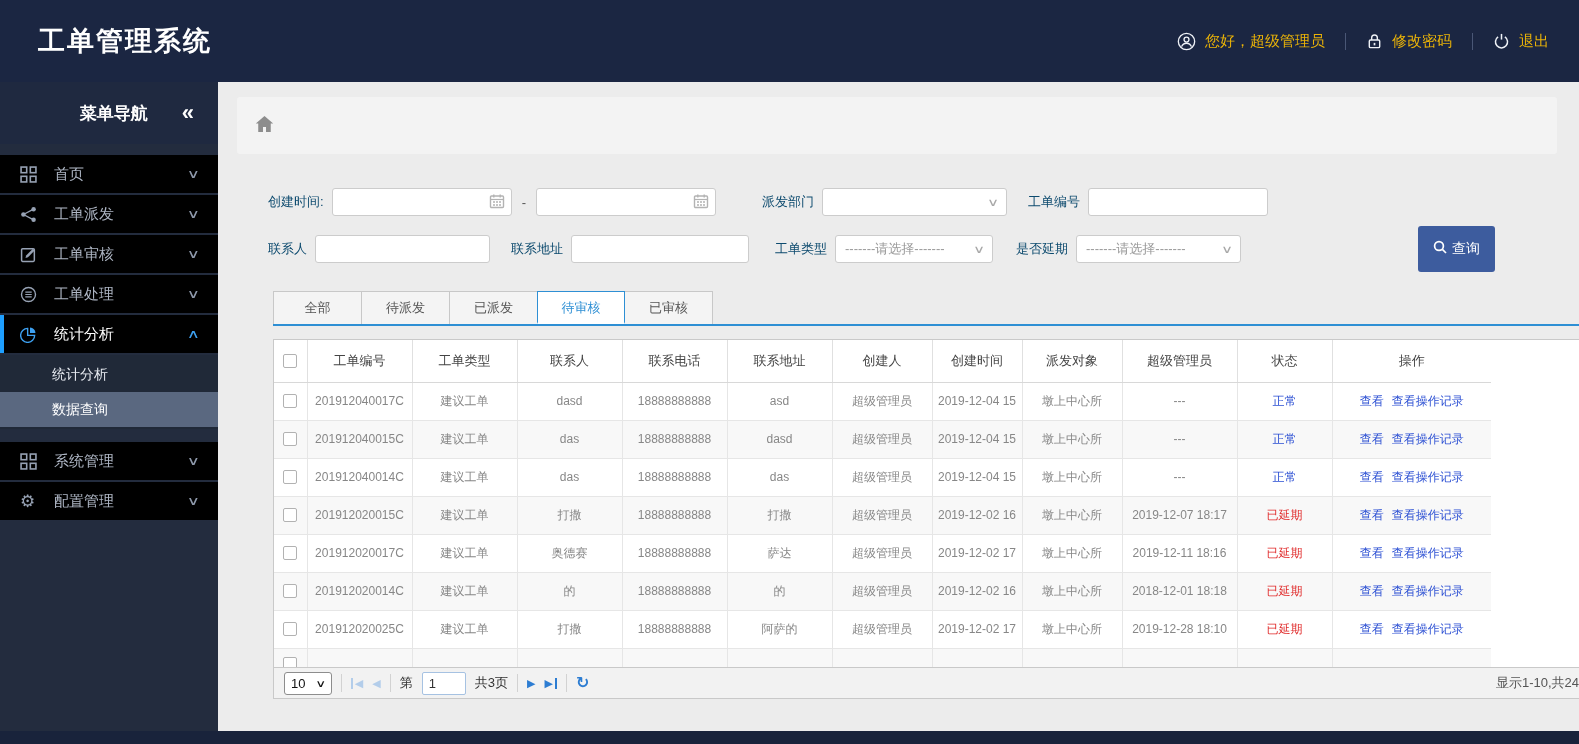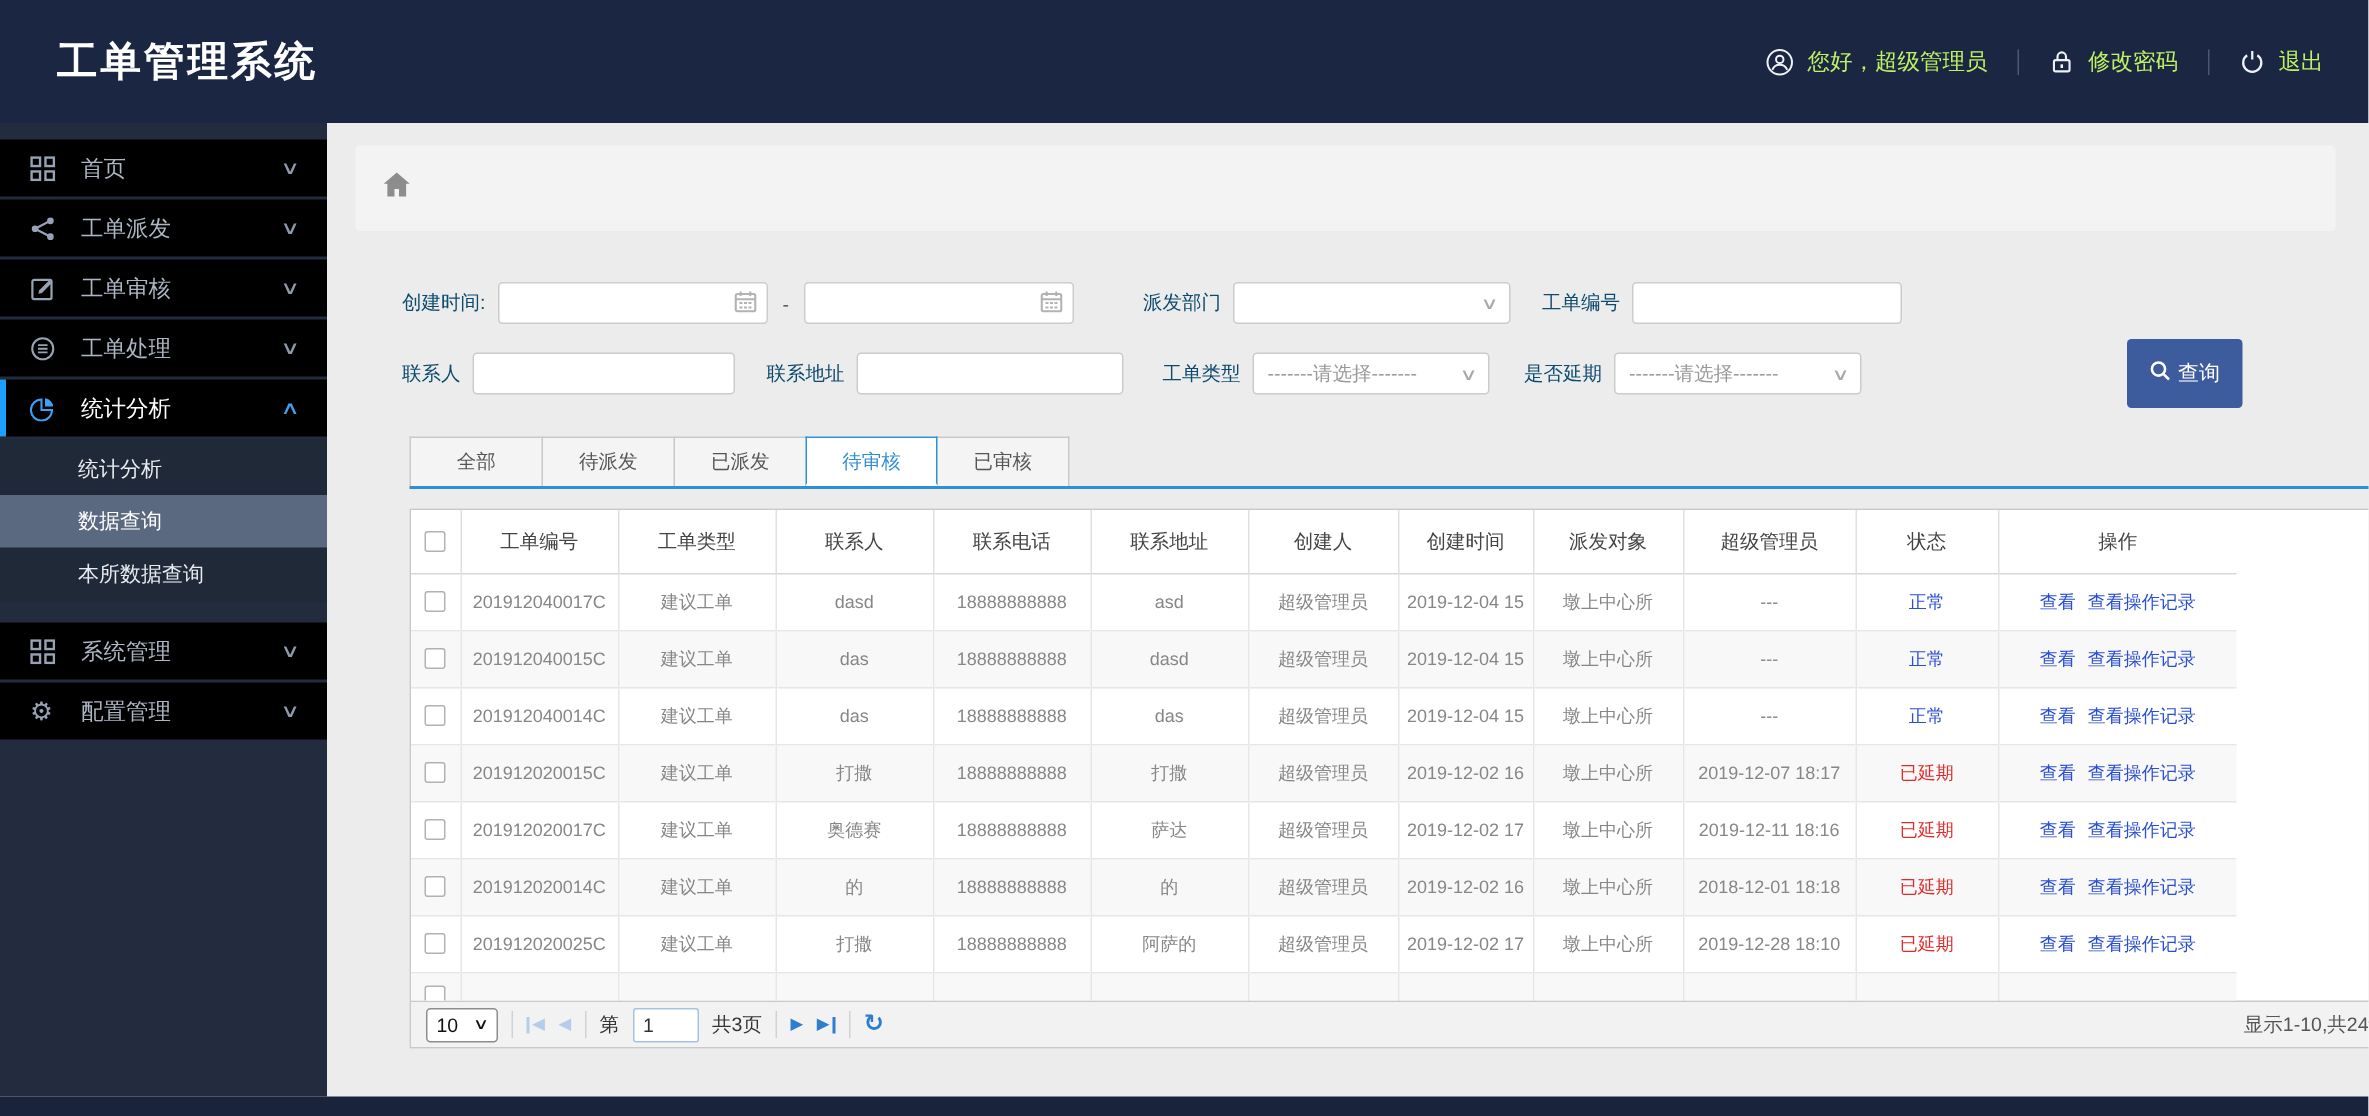--- a/index.html
+++ b/index.html
@@ -9,21 +9,21 @@
   *{box-sizing:border-box;}
   html,body{margin:0;padding:0;}
   body{width:1579px;height:744px;overflow:hidden;background:#ececec;
        font-family:"Liberation Sans","DejaVu Sans",sans-serif;}
   .app{display:flex;flex-direction:column;width:1579px;height:744px;}
 
   
   .hdr{height:82px;background:#1b2642;display:flex;align-items:center;
        justify-content:space-between;padding:0 30px 0 38px;flex:0 0 auto;}
   .hdr-title{color:#fff;font-size:27px;font-weight:bold;letter-spacing:2px;}
-  .hdr-right{display:flex;align-items:center;gap:20px;color:#bef264;font-size:15px;}
+  .hdr-right{display:flex;align-items:center;gap:20px;color:#eab308;font-size:15px;}
   .hr-item{display:flex;align-items:center;gap:9px;cursor:pointer;}
   .hr-item svg{display:block;}
   .hdr-sep{width:1px;height:17px;background:#4a5776;}
 
   
   .body-row{flex:1 1 auto;display:flex;min-height:0;}
 
   
   .sidebar{width:218px;flex:0 0 auto;background:#232c3e;display:flex;flex-direction:column;}
   .nav-title{height:62px;background:#1f2940;color:#fff;font-size:17px;font-weight:bold;
@@ -158,20 +158,24 @@
             </svg>
           </span>
         <span>退出</span>
       </span>
     </div>
   </div>
 
   <div class="body-row">
 
     <div class="sidebar">
+      <div class="nav-title">
+        <span>菜单导航</span>
+        <span class="collapse">«</span>
+      </div>
       <div class="menu" id="menu">
           <div class="menu-item">
             <span class="mi-icon">
               <svg width="17" height="17" viewBox="0 0 16 16">
                 <g fill="none" stroke="currentColor" stroke-width="1.5">
                   <rect x="1" y="1" width="5.3" height="5.3"></rect>
                   <rect x="9.7" y="1" width="5.3" height="5.3"></rect>
                   <rect x="1" y="9.7" width="5.3" height="5.3"></rect>
                   <rect x="9.7" y="9.7" width="5.3" height="5.3"></rect>
                 </g>
@@ -218,21 +222,20 @@
                 <path d="M7.2 8.8V2.2a6.6 6.6 0 1 0 6.6 6.6z" fill="none" stroke="currentColor" stroke-width="1.3"></path>
                 <path d="M9.4 6.6h5.2a5.8 5.8 0 0 0-5.2-5.2z" fill="currentColor"></path>
               </svg>
             </span>
             <span class="mi-label">统计分析</span>
             <span class="mi-caret">∧</span>
           </div>
           <div class="submenu">
             <div class="submenu-item">统计分析</div>
             <div class="submenu-item selected">数据查询</div>
-            <div class="submenu-item">本所数据查询</div>
           </div>
           <div class="menu-gap"></div>
           <div class="menu-item">
             <span class="mi-icon">
               <svg width="17" height="17" viewBox="0 0 16 16">
                 <g fill="none" stroke="currentColor" stroke-width="1.5">
                   <rect x="1" y="1" width="5.3" height="5.3"></rect>
                   <rect x="9.7" y="1" width="5.3" height="5.3"></rect>
                   <rect x="1" y="9.7" width="5.3" height="5.3"></rect>
                   <rect x="9.7" y="9.7" width="5.3" height="5.3"></rect>

